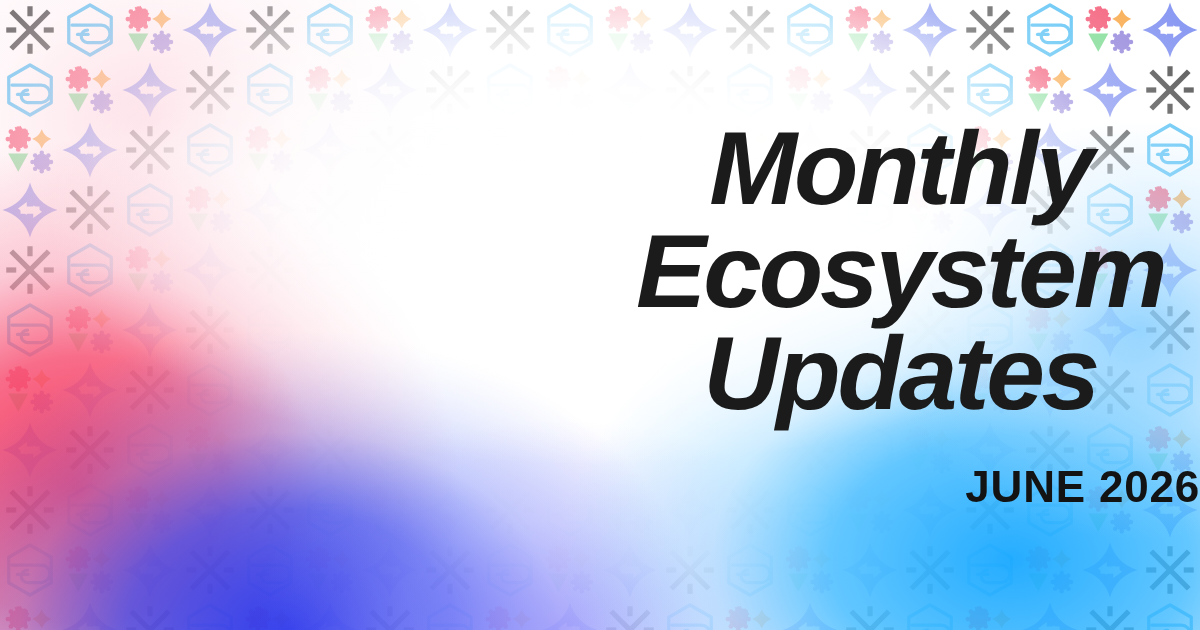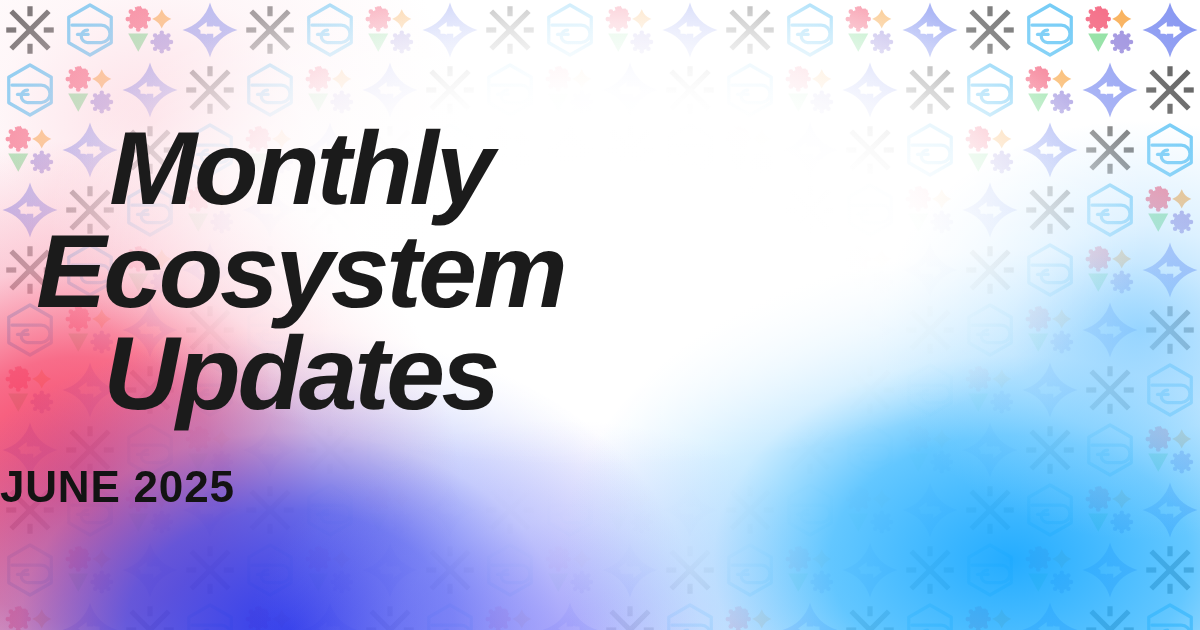--- a/index.html
+++ b/index.html
@@ -135,21 +135,21 @@
         rgba(255,255,255,0.0) 100%);
   }
 
   
   #content {
     position: absolute;
     inset: 0;
     z-index: 6;
     display: flex;
     flex-direction: column;
-    align-items: flex-start;
+    align-items: flex-end;
     justify-content: center;
     text-align: center;
   }
 
   #headline {
     margin: 0;
     padding: 0 40px;
     color: #1b1b1b;
     font-family: "Liberation Sans", sans-serif;
     font-weight: 700;
@@ -3986,16 +3986,16 @@
   </div>
 
   <div id="center-veil"></div>
 
   <div id="content">
     <h1 id="headline">
       <span class="line">Monthly</span>
       <span class="line">Ecosystem</span>
       <span class="line">Updates</span>
     </h1>
-    <div id="subtitle">JUNE 2025</div>
+    <div id="subtitle">JUNE 2026</div>
   </div>
 
 </div>
 
 </body></html>

